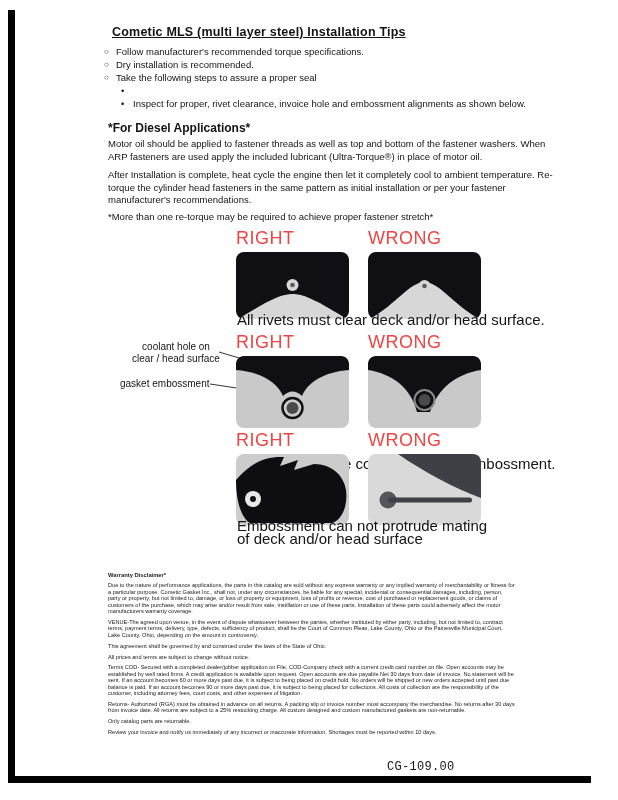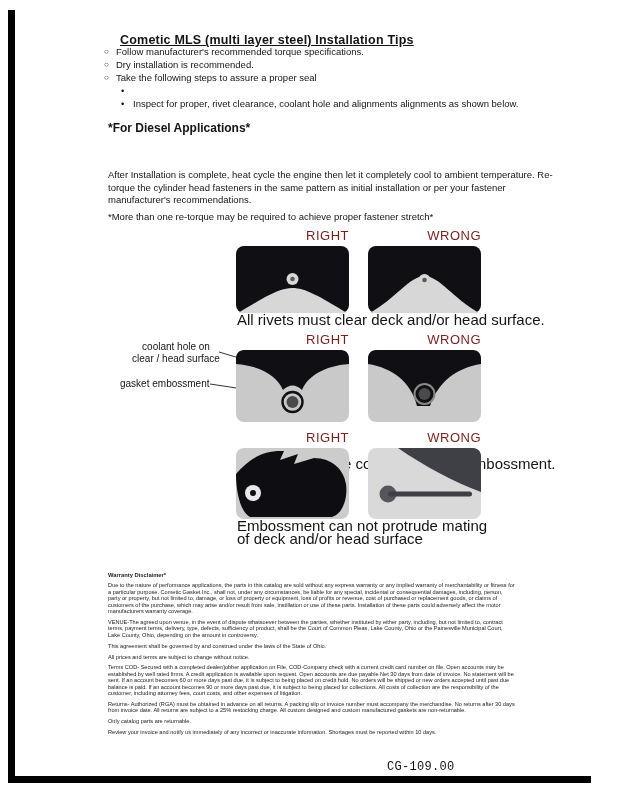--- a/index.html
+++ b/index.html
@@ -1,36 +1,36 @@
 <!DOCTYPE html>
 <html><head>
 <meta charset="utf-8">
 <style>
   html,body{margin:0;padding:0;}
   body{background:#9aa0a6;font-family:"Liberation Sans",sans-serif;}
   .page{position:relative;width:618px;height:800px;background:#ffffff;color:#141414;overflow:hidden;}
   .bar-left{position:absolute;left:8px;top:10px;width:7px;height:773px;background:#000;}
   .bar-bottom{position:absolute;left:8px;top:776px;width:583px;height:7px;background:#000;}
-  .title{position:absolute;left:108px;top:21px;font-size:12.5px;font-weight:700;text-decoration:underline;letter-spacing:.2px;white-space:nowrap;margin:12px;}
+  .title{position:absolute;left:108px;top:21px;font-size:12.5px;font-weight:700;text-decoration:underline;letter-spacing:.2px;white-space:nowrap;margin:4px;}
   .bullets{position:absolute;left:104px;top:45px;font-size:9.5px;line-height:13px;}
   .row{display:flex;align-items:flex-start;}
   .row .bm{flex:0 0 12px;width:12px;font-size:8px;line-height:13px;}
   .row.sub{padding-left:17px;}
   .row.sub .bm{font-size:9.5px;}
   .diesel-h{position:absolute;left:108px;top:121px;font-size:12px;font-weight:700;}
   .para{position:absolute;left:108px;width:452px;font-size:9.5px;line-height:12.5px;}
   .p1{top:138px;}
   .p2{top:169px;}
   .pnote{top:211px;}
   .diag{position:absolute;width:245px;}
   .d1{left:236px;top:228px;}
   .d2{left:236px;top:332px;}
   .d3{left:236px;top:430px;}
   .dhead{display:flex;gap:19px;margin-bottom:3px;}
-  .dhead span{width:113px;text-align:right;font-size:13px;color:#7f1d1d;letter-spacing:.5px;}
+  .dhead span{width:113px;text-align:left;font-size:18px;color:#ef4444;letter-spacing:.5px;}
   .dpanels{display:flex;gap:19px;}
   .caption{position:absolute;left:237px;font-size:15px;line-height:12.5px;}
   .c1{top:314px;}
   .c2{top:425px;margin-top:33px;}
   .c3{top:520px;width:252px;}
   .callout{position:absolute;font-size:10px;line-height:11.5px;}
   .co1{left:129px;top:341px;width:94px;text-align:center;}
   .co2{left:120px;top:378px;white-space:nowrap;}
   .callout-lines{position:absolute;left:118px;top:338px;pointer-events:none;}
   .warranty{position:absolute;left:108px;top:572px;width:407px;font-size:5.6px;line-height:6.4px;color:#222;}
@@ -58,25 +58,26 @@
     </div>
     <div class="row">
       <span class="bm">○</span>
       <span>Take the following steps to assure a proper seal</span>
     </div>
     <div class="row sub">
       <span class="bm">•</span>
     </div>
     <div class="row sub">
       <span class="bm">•</span>
-      <span>Inspect for proper, rivet clearance, coolant hole and alignments alignments as shown below.</span>
+      <span>Inspect for proper, rivet clearance, invoice hole and embossment alignments as shown below.</span>
     </div>
   </div>
 
   <div class="diesel-h">*For Diesel Applications*</div>
+  <div class="para p1">Motor oil should be applied to fastener threads as well as top and bottom of the fastener washers. When ARP fasteners are used apply the included lubricant (Ultra-Torque®) in place of motor oil.</div>
   <div class="para p2">After Installation is complete, heat cycle the engine then let it completely cool to ambient temperature. Re-torque the cylinder head fasteners in the same pattern as initial installation or per your fastener manufacturer's recommendations.</div>
   <div class="para pnote">*More than one re-torque may be required to achieve proper fastener stretch*</div>
 
   <div class="diag d1">
     <div class="dhead">
       <span>RIGHT</span>
       <span>WRONG</span>
     </div>
     <div class="dpanels">
       <svg width="113" height="67" viewBox="0 0 113 67">

